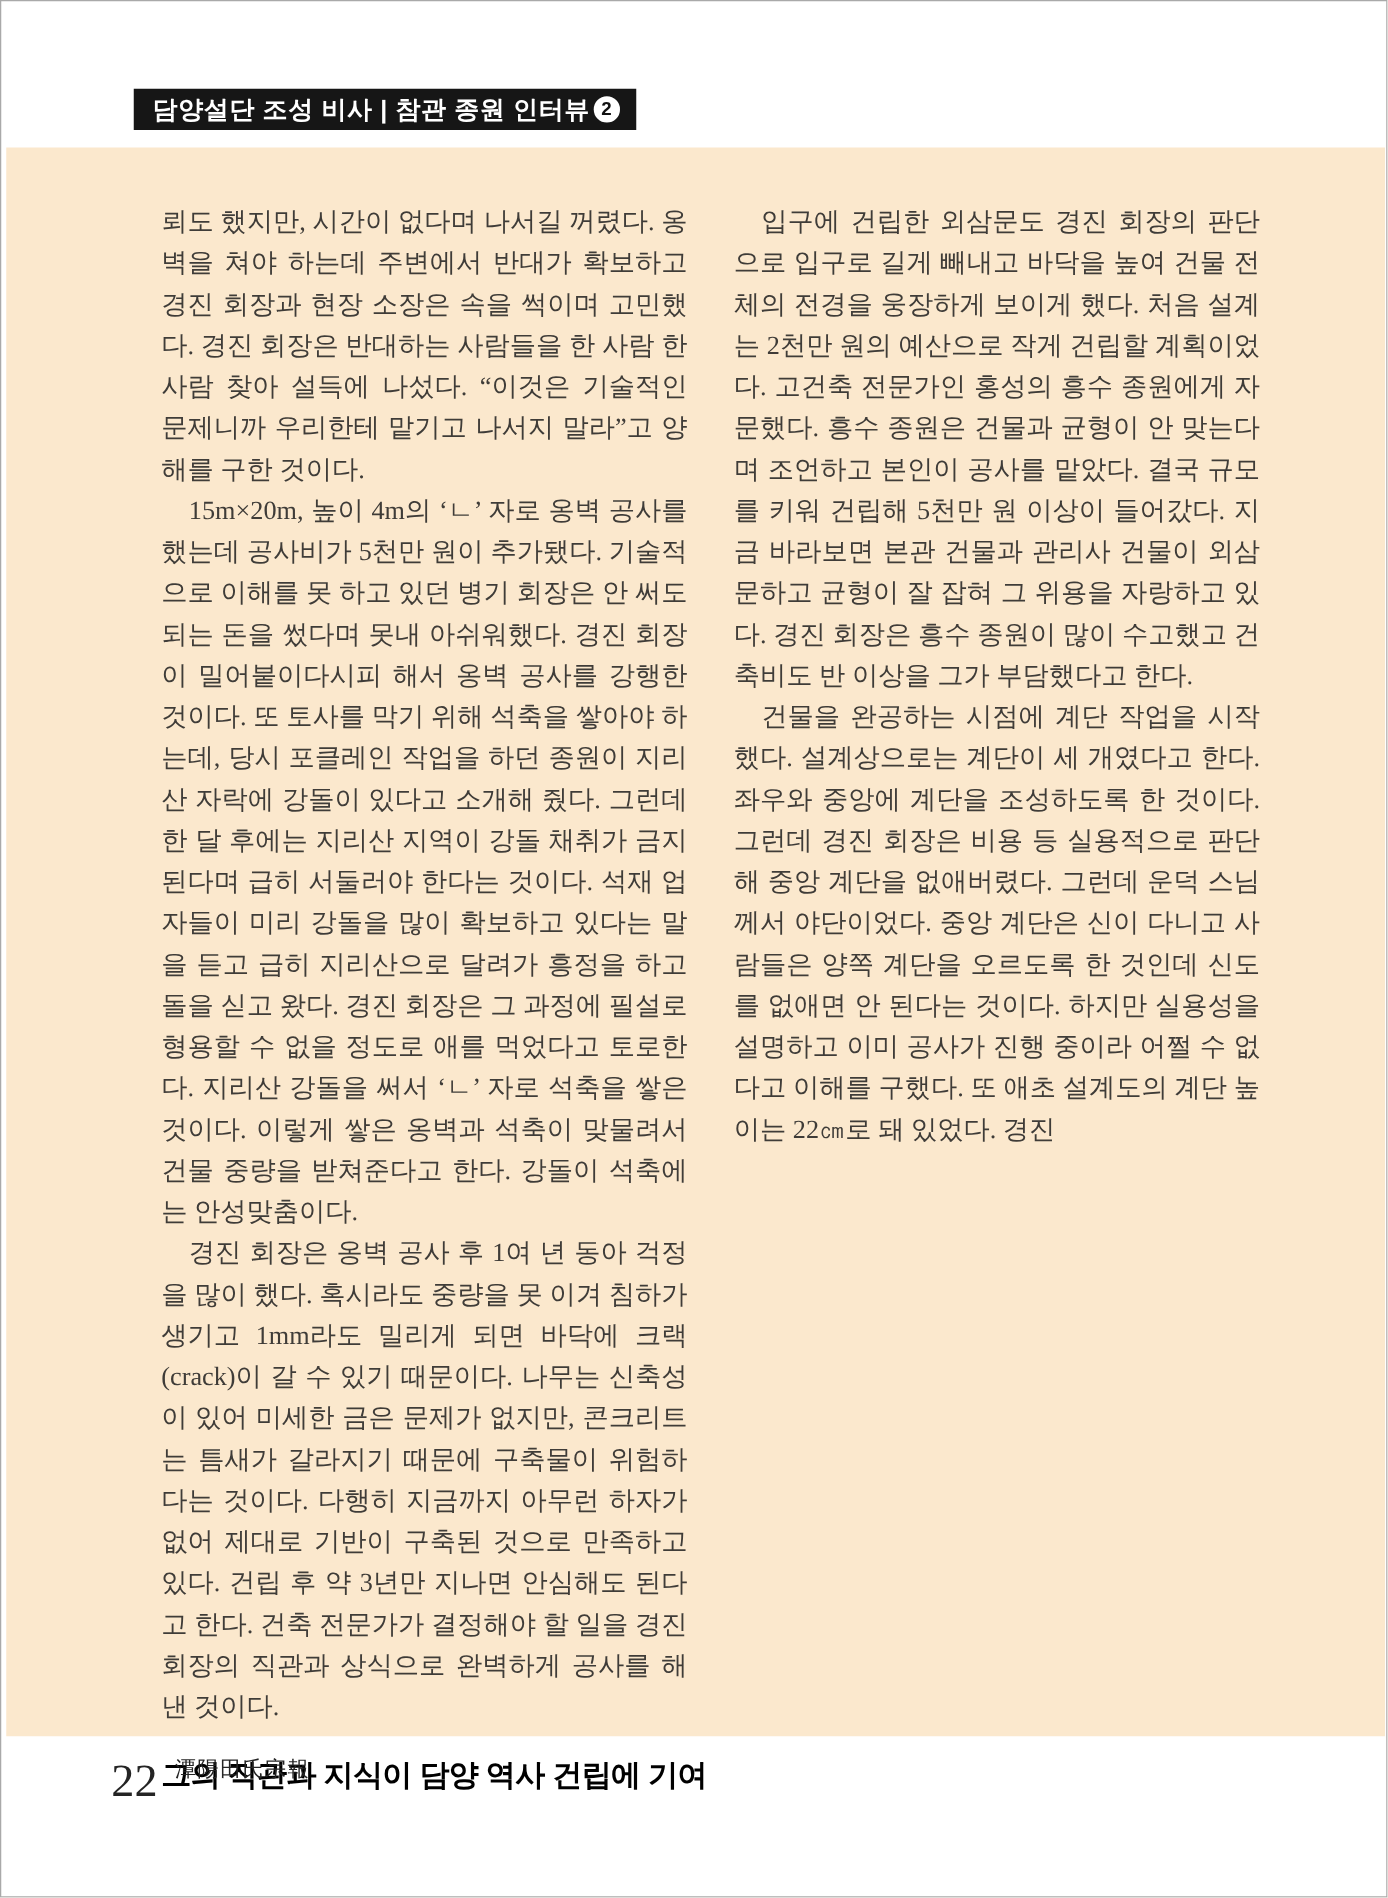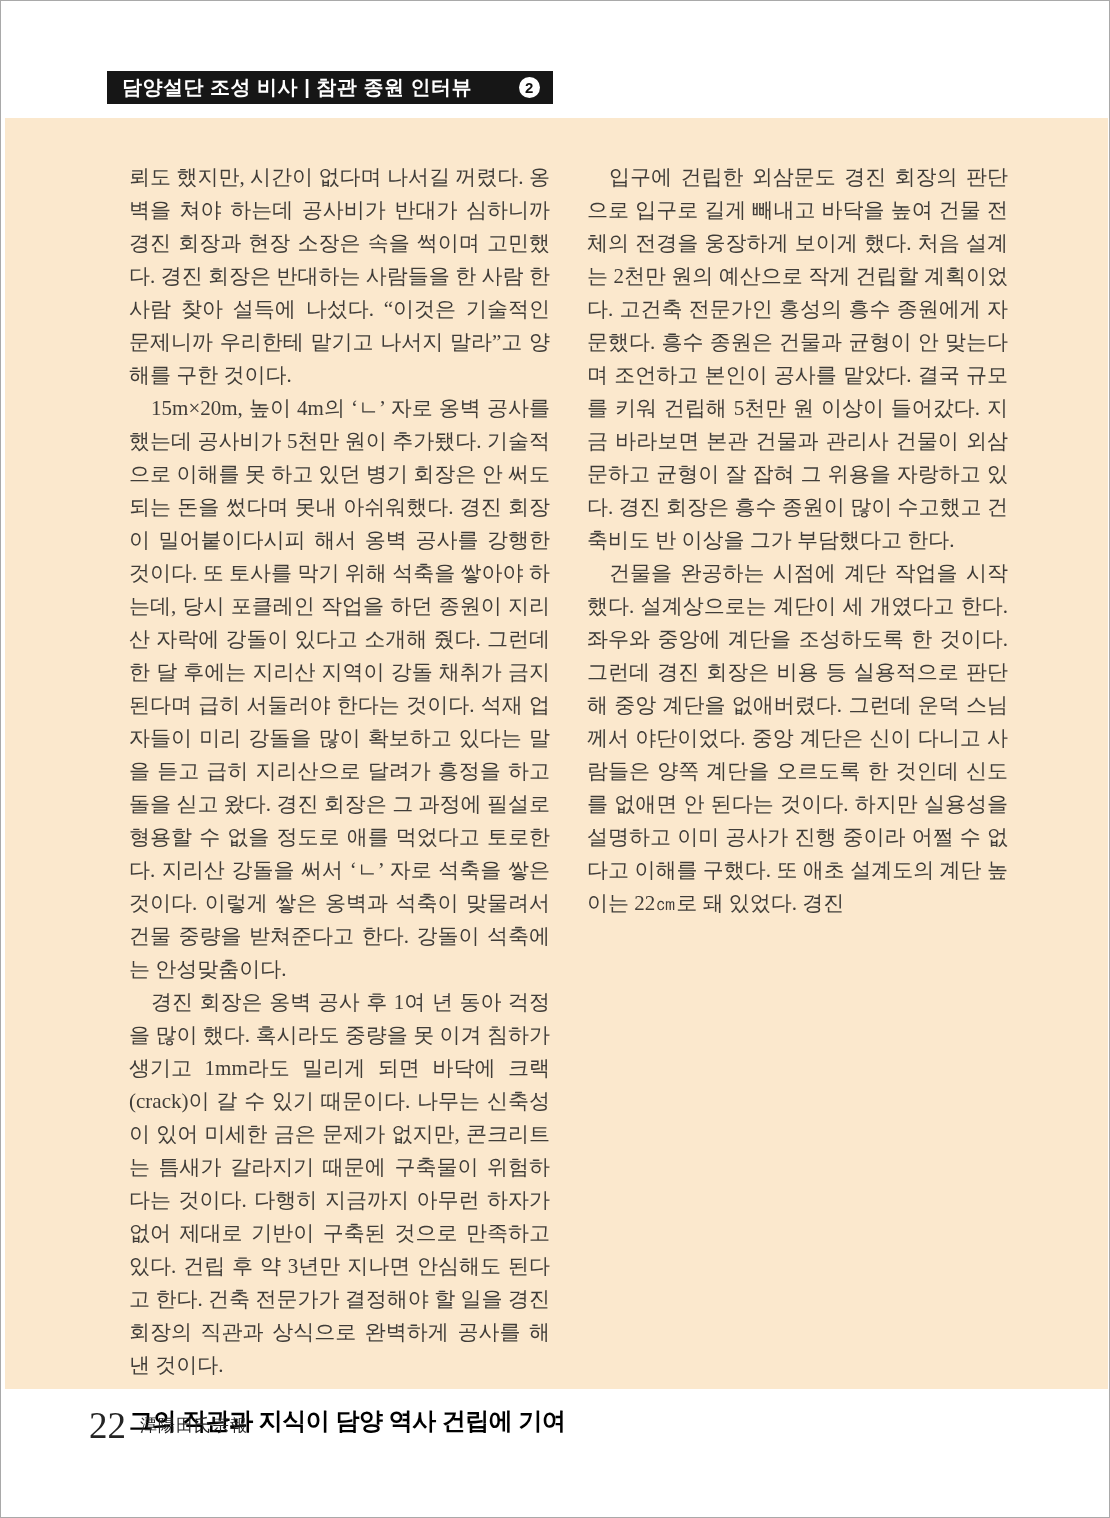--- a/index.html
+++ b/index.html
@@ -21,21 +21,20 @@
     background: #161616;
     color: #ffffff;
     display: inline-flex;
     align-items: center;
     padding: 0 13px 0 15px;
     font-family: "Liberation Sans", "DejaVu Sans", sans-serif;
     font-size: 20px;
     font-weight: 700;
     letter-spacing: 0.5px;
     white-space: nowrap;
-    gap: 44px;
   }
   .header-badge {
     display: inline-flex;
     align-items: center;
     justify-content: center;
     width: 21px;
     height: 21px;
     margin-left: 3px;
     background: #ffffff;
     color: #111111;
@@ -76,21 +75,21 @@
     font-weight: 700;
     color: #000000;
     letter-spacing: -0.5px;
     white-space: nowrap;
   }
   .footer {
     position: absolute;
     left: 88px;
     top: 1406px;
     display: flex;
-    align-items: center;
+    align-items: flex-start;
     gap: 14px;
     color: #242424;
   }
   .page-number {
     font-family: "Liberation Serif", "DejaVu Serif", serif;
     font-size: 37px;
     line-height: 1;
   }
   .publication-name {
     font-family: "Liberation Serif", "DejaVu Serif", serif;
@@ -107,21 +106,21 @@
   <div class="header-bar">
     <span>담양설단 조성 비사 | 참관 종원 인터뷰</span>
     <span class="header-badge">2</span>
   </div>
 
   <div class="content-panel"></div>
 
   <div class="columns">
 
     <div class="col">
-      <p>뢰도 했지만, 시간이 없다며 나서길 꺼렸다. 옹벽을 쳐야 하는데 공사비가 반대가 심하니까 경진 회장과 현장 소장은 속을 썩이며 고민했다. 경진 회장은 반대하는 사람들을 한 사람 한 사람 찾아 설득에 나섰다. “이것은 기술적인 문제니까 우리한테 맡기고 나서지 말라”고 양해를 구한 것이다.</p>
+      <p>뢰도 했지만, 시간이 없다며 나서길 꺼렸다. 옹벽을 쳐야 하는데 주변에서 반대가 확보하고 경진 회장과 현장 소장은 속을 썩이며 고민했다. 경진 회장은 반대하는 사람들을 한 사람 한 사람 찾아 설득에 나섰다. “이것은 기술적인 문제니까 우리한테 맡기고 나서지 말라”고 양해를 구한 것이다.</p>
       <p class="indent">15m×20m, 높이 4m의 ‘ㄴ’ 자로 옹벽 공사를 했는데 공사비가 5천만 원이 추가됐다. 기술적으로 이해를 못 하고 있던 병기 회장은 안 써도 되는 돈을 썼다며 못내 아쉬워했다. 경진 회장이 밀어붙이다시피 해서 옹벽 공사를 강행한 것이다. 또 토사를 막기 위해 석축을 쌓아야 하는데, 당시 포클레인 작업을 하던 종원이 지리산 자락에 강돌이 있다고 소개해 줬다. 그런데 한 달 후에는 지리산 지역이 강돌 채취가 금지된다며 급히 서둘러야 한다는 것이다. 석재 업자들이 미리 강돌을 많이 확보하고 있다는 말을 듣고 급히 지리산으로 달려가 흥정을 하고 돌을 싣고 왔다. 경진 회장은 그 과정에 필설로 형용할 수 없을 정도로 애를 먹었다고 토로한다. 지리산 강돌을 써서 ‘ㄴ’ 자로 석축을 쌓은 것이다. 이렇게 쌓은 옹벽과 석축이 맞물려서 건물 중량을 받쳐준다고 한다. 강돌이 석축에는 안성맞춤이다.</p>
       <p class="indent">경진 회장은 옹벽 공사 후 1여 년 동아 걱정을 많이 했다. 혹시라도 중량을 못 이겨 침하가 생기고 1mm라도 밀리게 되면 바닥에 크랙(crack)이 갈 수 있기 때문이다. 나무는 신축성이 있어 미세한 금은 문제가 없지만, 콘크리트는 틈새가 갈라지기 때문에 구축물이 위험하다는 것이다. 다행히 지금까지 아무런 하자가 없어 제대로 기반이 구축된 것으로 만족하고 있다. 건립 후 약 3년만 지나면 안심해도 된다고 한다. 건축 전문가가 결정해야 할 일을 경진 회장의 직관과 상식으로 완벽하게 공사를 해낸 것이다.</p>
       <div class="section-heading">그의 직관과 지식이 담양 역사 건립에 기여</div>
     </div>
 
     <div class="col">
       <p class="indent">입구에 건립한 외삼문도 경진 회장의 판단으로 입구로 길게 빼내고 바닥을 높여 건물 전체의 전경을 웅장하게 보이게 했다. 처음 설계는 2천만 원의 예산으로 작게 건립할 계획이었다. 고건축 전문가인 홍성의 흥수 종원에게 자문했다. 흥수 종원은 건물과 균형이 안 맞는다며 조언하고 본인이 공사를 맡았다. 결국 규모를 키워 건립해 5천만 원 이상이 들어갔다. 지금 바라보면 본관 건물과 관리사 건물이 외삼문하고 균형이 잘 잡혀 그 위용을 자랑하고 있다. 경진 회장은 흥수 종원이 많이 수고했고 건축비도 반 이상을 그가 부담했다고 한다.</p>
       <p class="indent">건물을 완공하는 시점에 계단 작업을 시작했다. 설계상으로는 계단이 세 개였다고 한다. 좌우와 중앙에 계단을 조성하도록 한 것이다. 그런데 경진 회장은 비용 등 실용적으로 판단해 중앙 계단을 없애버렸다. 그런데 운덕 스님께서 야단이었다. 중앙 계단은 신이 다니고 사람들은 양쪽 계단을 오르도록 한 것인데 신도를 없애면 안 된다는 것이다. 하지만 실용성을 설명하고 이미 공사가 진행 중이라 어쩔 수 없다고 이해를 구했다. 또 애초 설계도의 계단 높이는 22㎝로 돼 있었다. 경진</p>
     </div>
 

